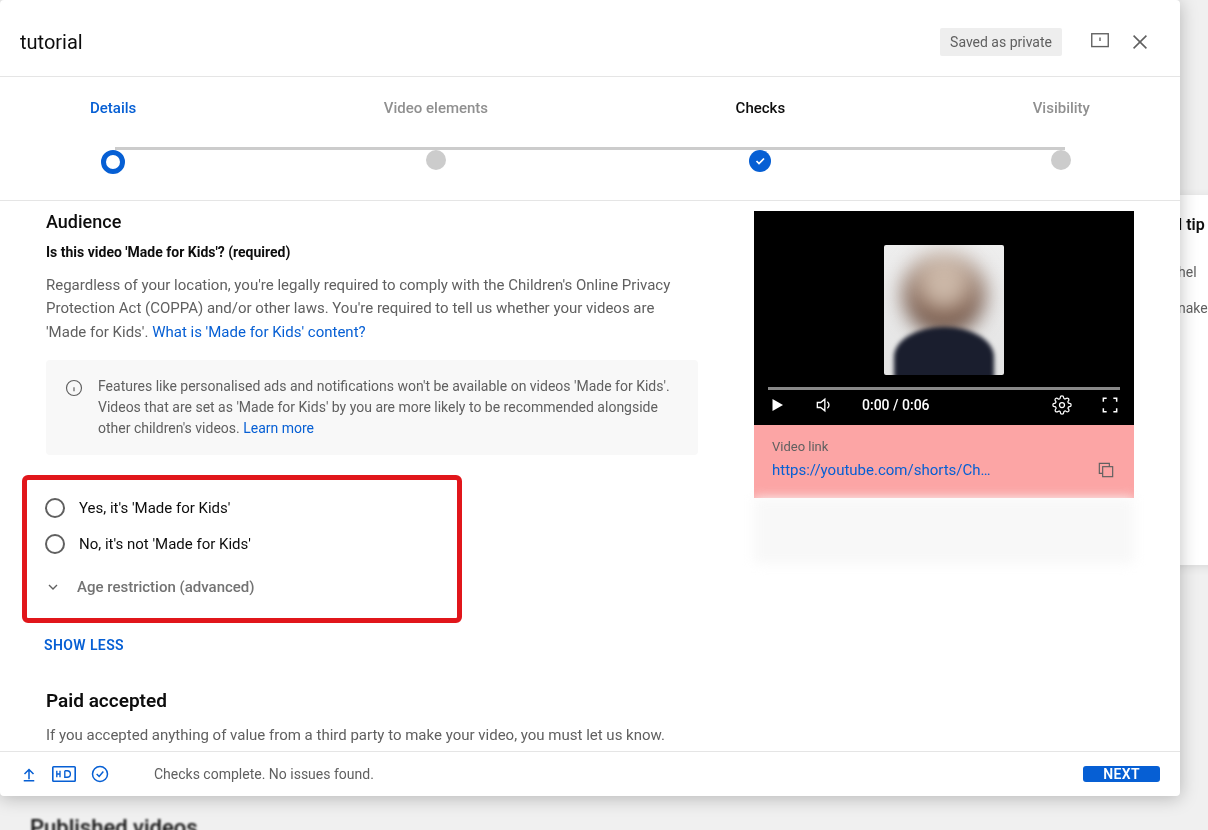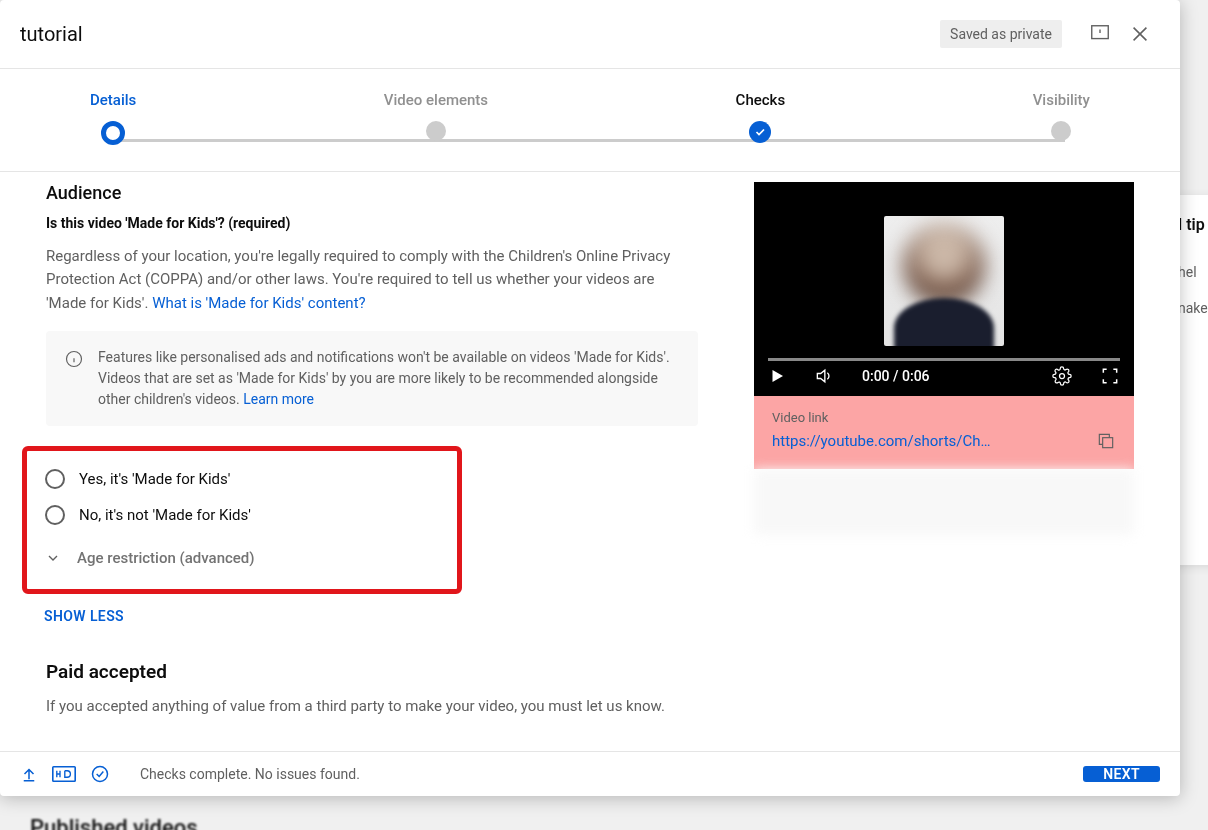--- a/index.html
+++ b/index.html
@@ -3,26 +3,26 @@
 <meta charset="utf-8">
 <style>
 * { box-sizing: border-box; margin: 0; padding: 0; }
 body { font-family: Roboto, Arial, sans-serif; background: #fff; width: 1208px; height: 830px; overflow: hidden; position: relative; }
 .backdrop { position: absolute; top: 0; left: 0; width: 1208px; height: 830px; background: #f0f0f0; }
 .backdrop-panel { position: absolute; right: -10px; top: 195px; background: #fff; width: 50px; height: 370px; border-radius: 8px 0 0 8px; box-shadow: 0 2px 10px rgba(0,0,0,.1); padding: 20px 10px; color: #0f0f0f; }
 .backdrop-panel .bp-title { font-weight: 600; font-size: 16px; }
 .backdrop-panel .bp-body { font-size: 14px; color: #606060; margin-top: 20px; }
 .backdrop-bottom { position: absolute; bottom: -10px; left: 30px; font-size: 22px; font-weight: 500; color: #0f0f0f; filter: blur(1px); }
 .dialog { position: absolute; top: 0; left: 0; width: 1180px; height: 796px; background: #fff; border-radius: 4px; box-shadow: 0 2px 18px rgba(0,0,0,.25); display: flex; flex-direction: column; }
-.header { display: flex; align-items: center; padding: 14px 20px; border-bottom: 1px solid #e5e5e5; }
+.header { display: flex; align-items: center; padding: 14px 20px; border-bottom: 1px solid #e5e5e5; margin-top: 8px; }
 .title { flex: 1; font-size: 20px; font-weight: 400; color: #0d0d0d; }
 .saved-badge { background: #eeeeee; color: #606060; padding: 6px 10px; font-size: 14px; border-radius: 2px; margin-right: 18px; }
 .icon-btn { width: 40px; height: 40px; display: flex; align-items: center; justify-content: center; cursor: pointer; color: #606060; }
 .stepper { display: flex; align-items: flex-start; justify-content: space-between; padding: 22px 90px 26px; border-bottom: 1px solid #e5e5e5; position: relative; }
-.step { display: flex; flex-direction: column; align-items: center; position: relative; z-index: 2; }
+.step { display: flex; flex-direction: column; align-items: center; position: relative; z-index: 2; gap: 21px; }
 .step-label { font-size: 15px; font-weight: 500; margin-bottom: 12px; }
 .step-dot { width: 20px; height: 20px; border-radius: 50%; background: #ccc; display: flex; align-items: center; justify-content: center; }
 .step.active .step-label { color: #065fd4; }
 .step.inactive .step-label { color: #909090; }
 .step.done .step-label { color: #0d0d0d; }
 .step.active .step-dot { width: 24px; height: 24px; background: #fff; border: 5px solid #065fd4; }
 .step.done .step-dot { background: #065fd4; width: 22px; height: 22px; }
 .step-line { position: absolute; top: 70px; left: 115px; right: 115px; height: 3px; background: #ccc; z-index: 1; }
 .content { flex: 1; overflow: auto; padding: 0 46px; display: flex; gap: 56px; padding-top: 10px; }
 .left-col { flex: 1; }
@@ -46,21 +46,21 @@
 .avatar-body { width: 100px; height: 60px; background: #1a1e2e; margin: -8px auto 0; border-radius: 50% 50% 0 0; filter: blur(2px); }
 .player-seek { position: absolute; bottom: 35px; left: 14px; right: 14px; height: 3px; background: #888; }
 .player-controls { position: absolute; bottom: 0; left: 0; right: 0; height: 40px; display: flex; align-items: center; gap: 28px; padding: 0 14px; color: #fff; }
 .player-time { font-size: 14px; font-weight: 500; }
 .player-spacer { flex: 1; }
 .link-card { background: #fca5a5; padding: 14px 18px 18px; }
 .link-card-label { font-size: 13px; color: #606060; margin-bottom: 6px; display: block; }
 .link-row { display: flex; align-items: center; gap: 36px; }
 .link-url { color: #065fd4; font-size: 15px; cursor: pointer; white-space: nowrap; overflow: hidden; text-overflow: ellipsis; flex: 1; }
 .blurred-meta { background: #f8f8f8; height: 66px; filter: blur(6px); border-radius: 0 0 4px 4px; }
-.footer { border-top: 1px solid #e5e5e5; padding: 12px 20px; display: flex; align-items: center; gap: 18px; }
+.footer { border-top: 1px solid #e5e5e5; padding: 12px 20px; display: flex; align-items: center; gap: 32px; }
 .footer-icons { display: flex; gap: 14px; align-items: center; color: #065fd4; }
 .footer-text { color: #606060; font-size: 14px; margin-left: 12px; flex: 1; }
 .next-btn { background: #065fd4; color: #fff; font-size: 14px; font-weight: 600; letter-spacing: .4px; padding: 0 20px; border-radius: 3px; cursor: pointer; }
 svg { display: block; }
 </style>
 </head>
 <body>
 
 <div class="backdrop">
   <div class="backdrop-panel">

